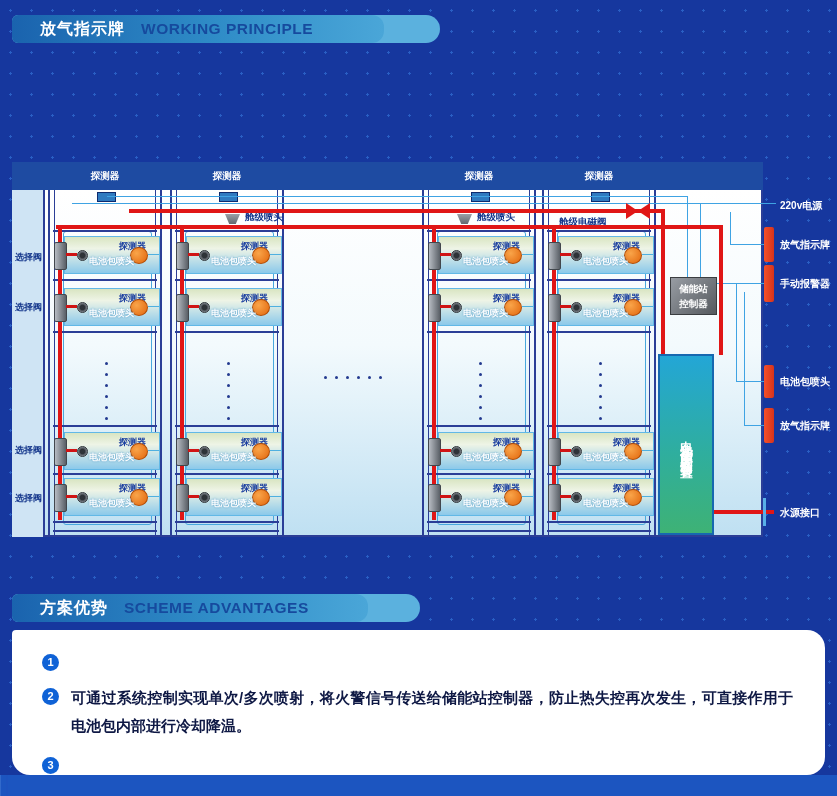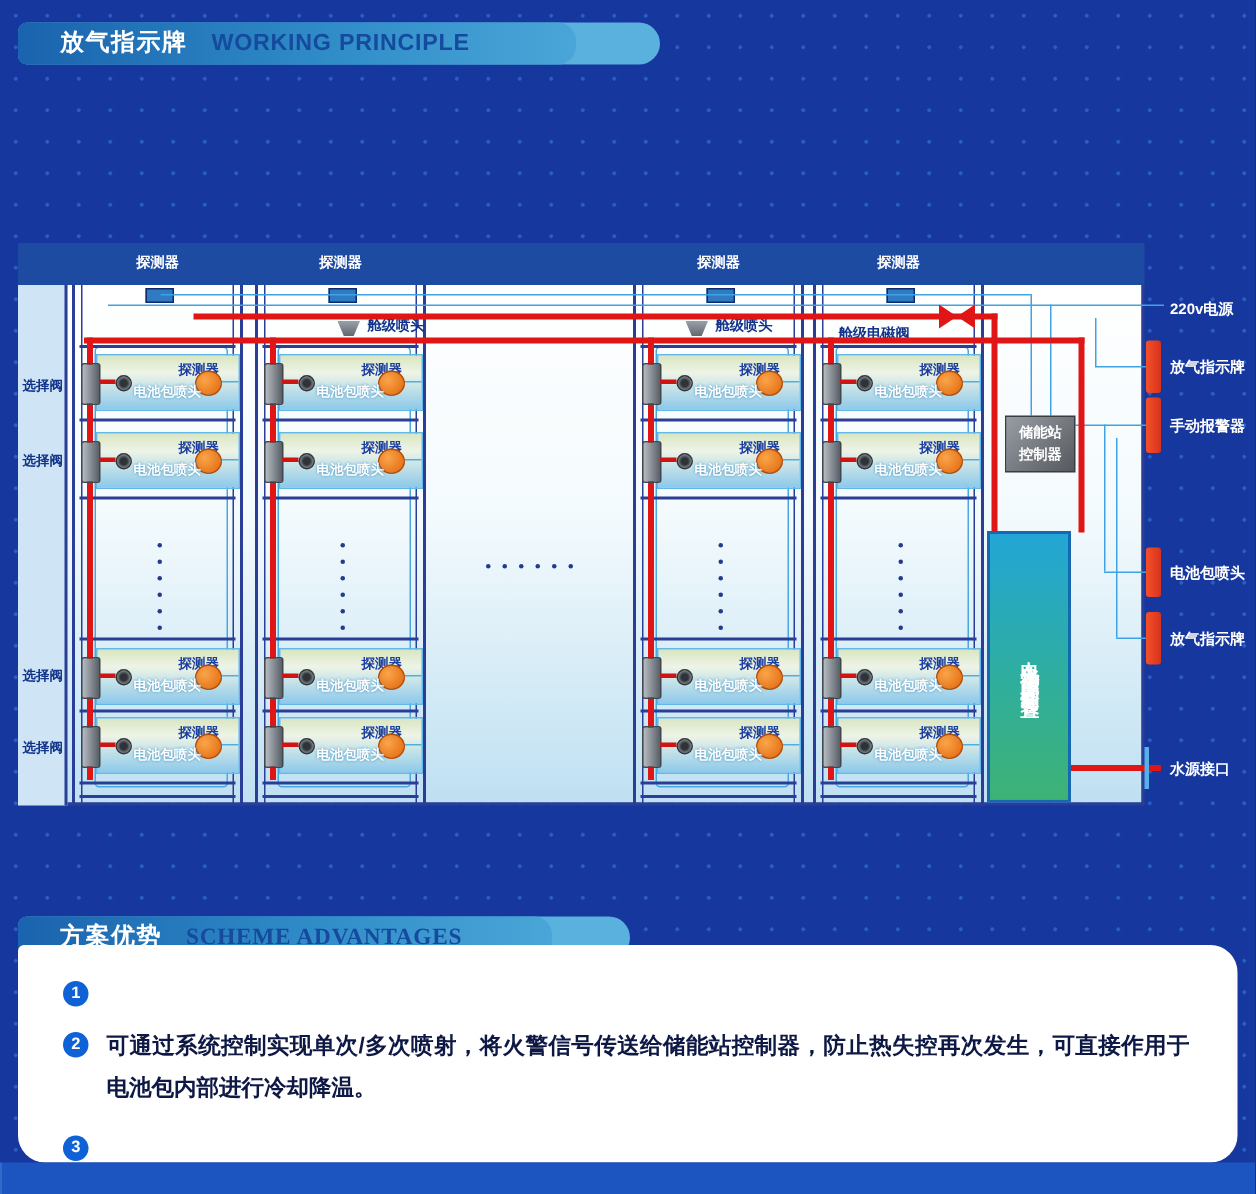--- a/index.html
+++ b/index.html
@@ -388,21 +388,21 @@
 
     <div class="controller">
       <div>储能站</div>
       <div>控制器</div>
     </div>
     <div class="device">
       <span>电化学储能火灾抑制装置</span>
     </div>
   </div>
 
-  <div class="banner" style="left:12px;top:611px;width:410px;font-family:Liberation Serif, serif;">
+  <div class="banner" style="left:12px;top:594px;width:410px;">
     <div class="back" style="width:408px;"></div>
     <div class="front" style="width:356px;"></div>
     <div class="txt">
       <span class="zh">方案优势</span><span class="en">SCHEME ADVANTAGES</span>
     </div>
   </div>
 
   <div class="white-panel" style="left:12px;top:630px;width:813px;height:145px;">
     <div class="adv-list">
       <div class="adv-item">

